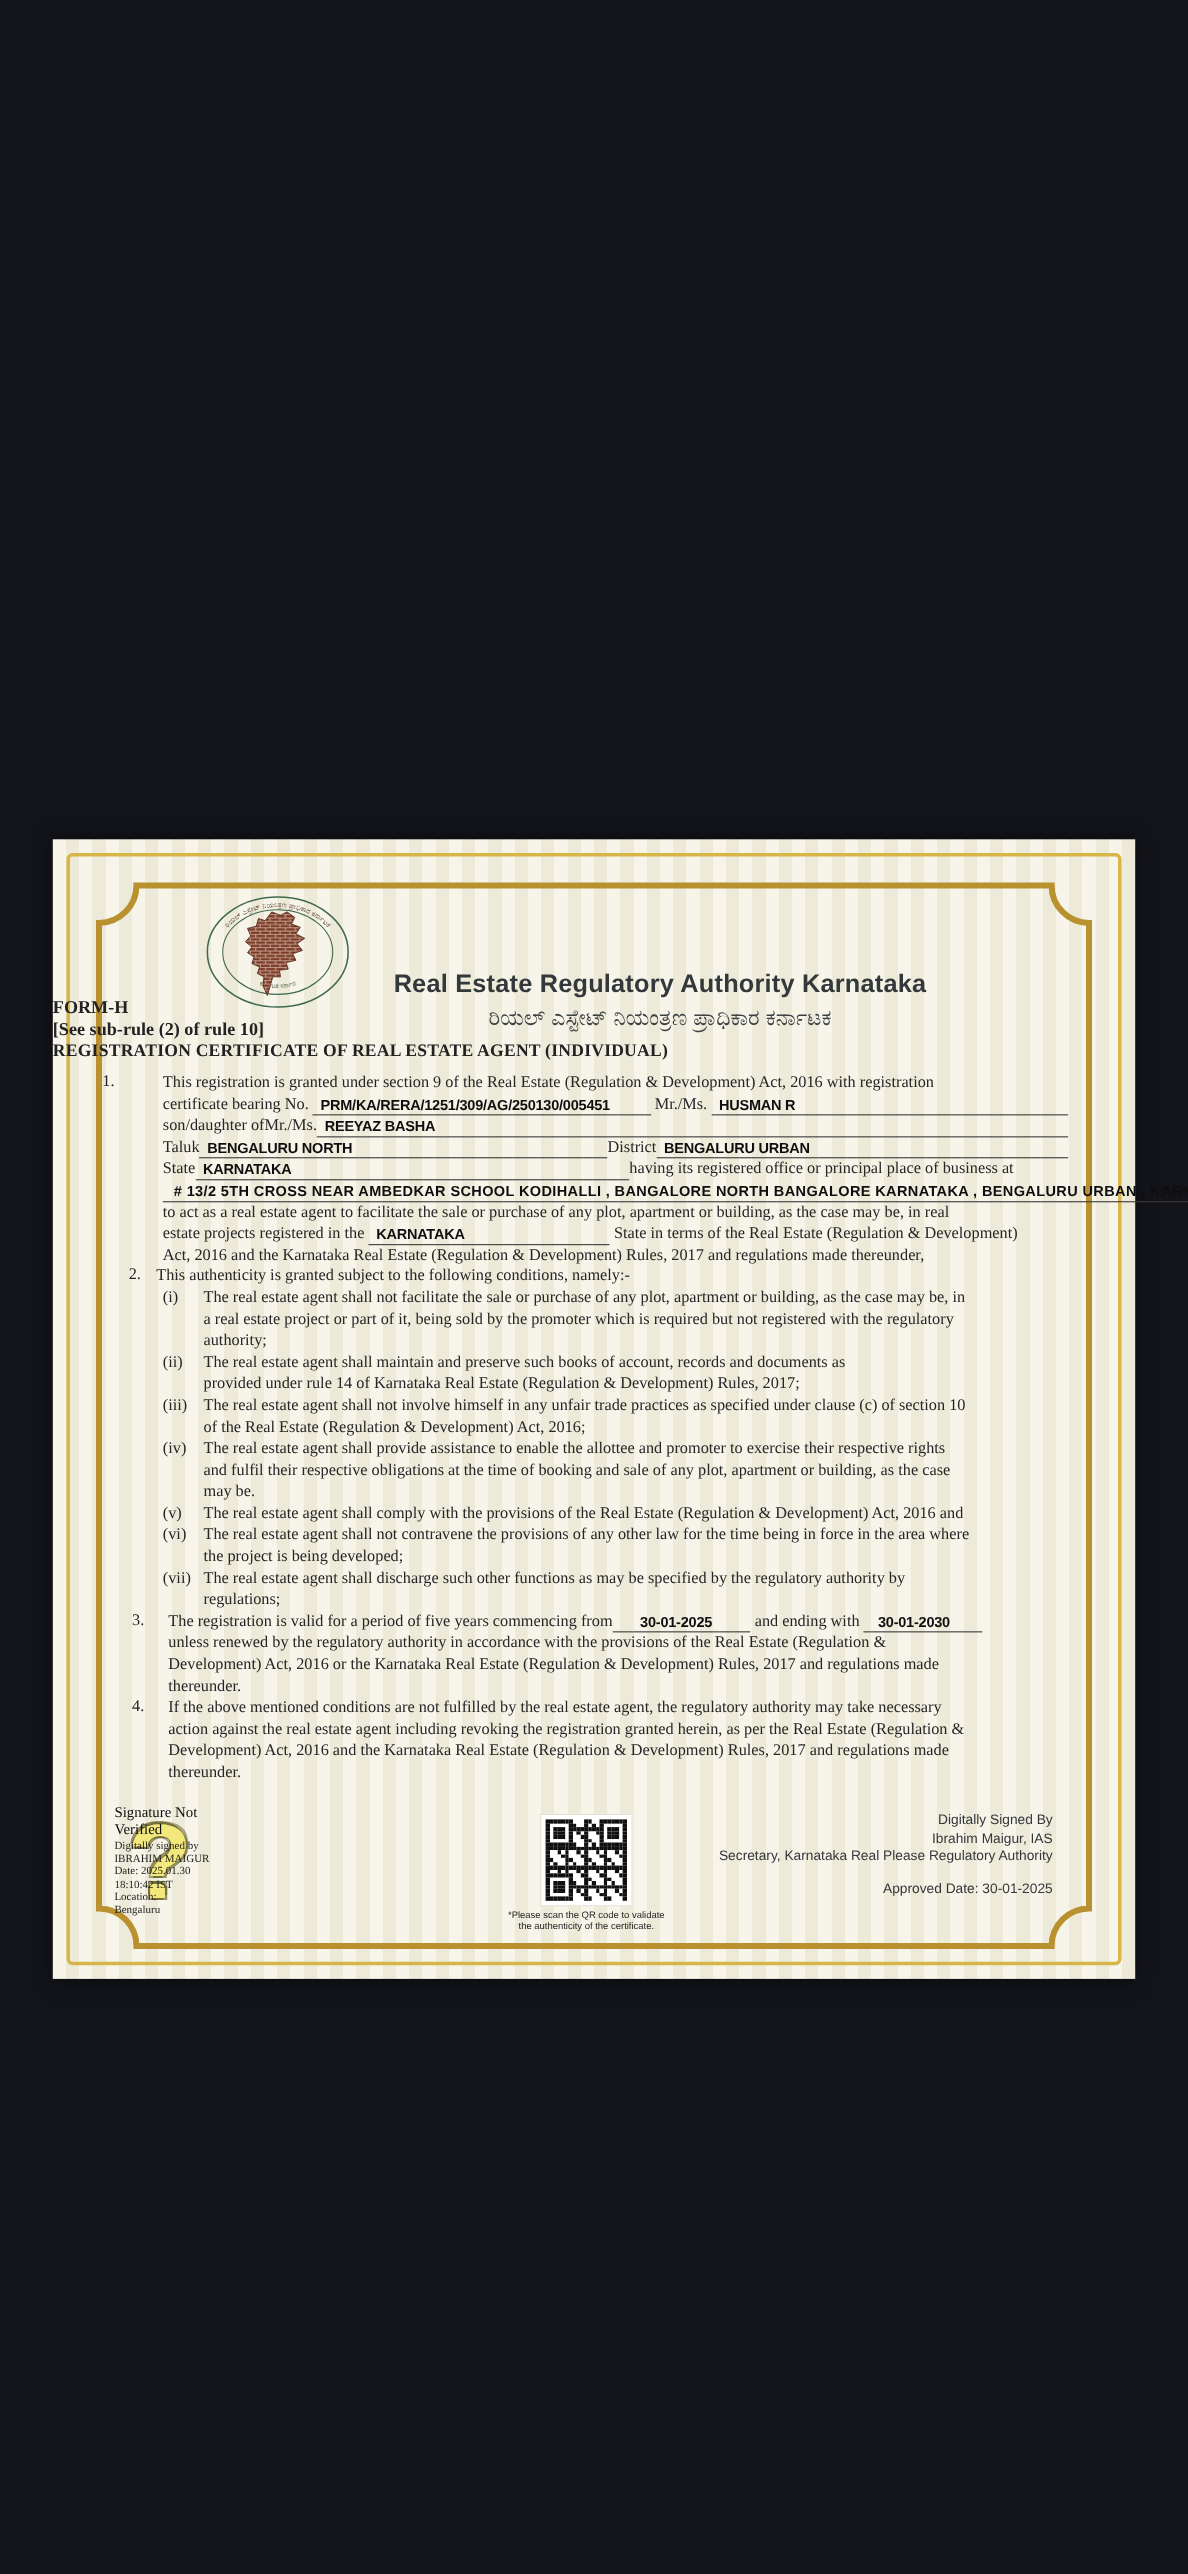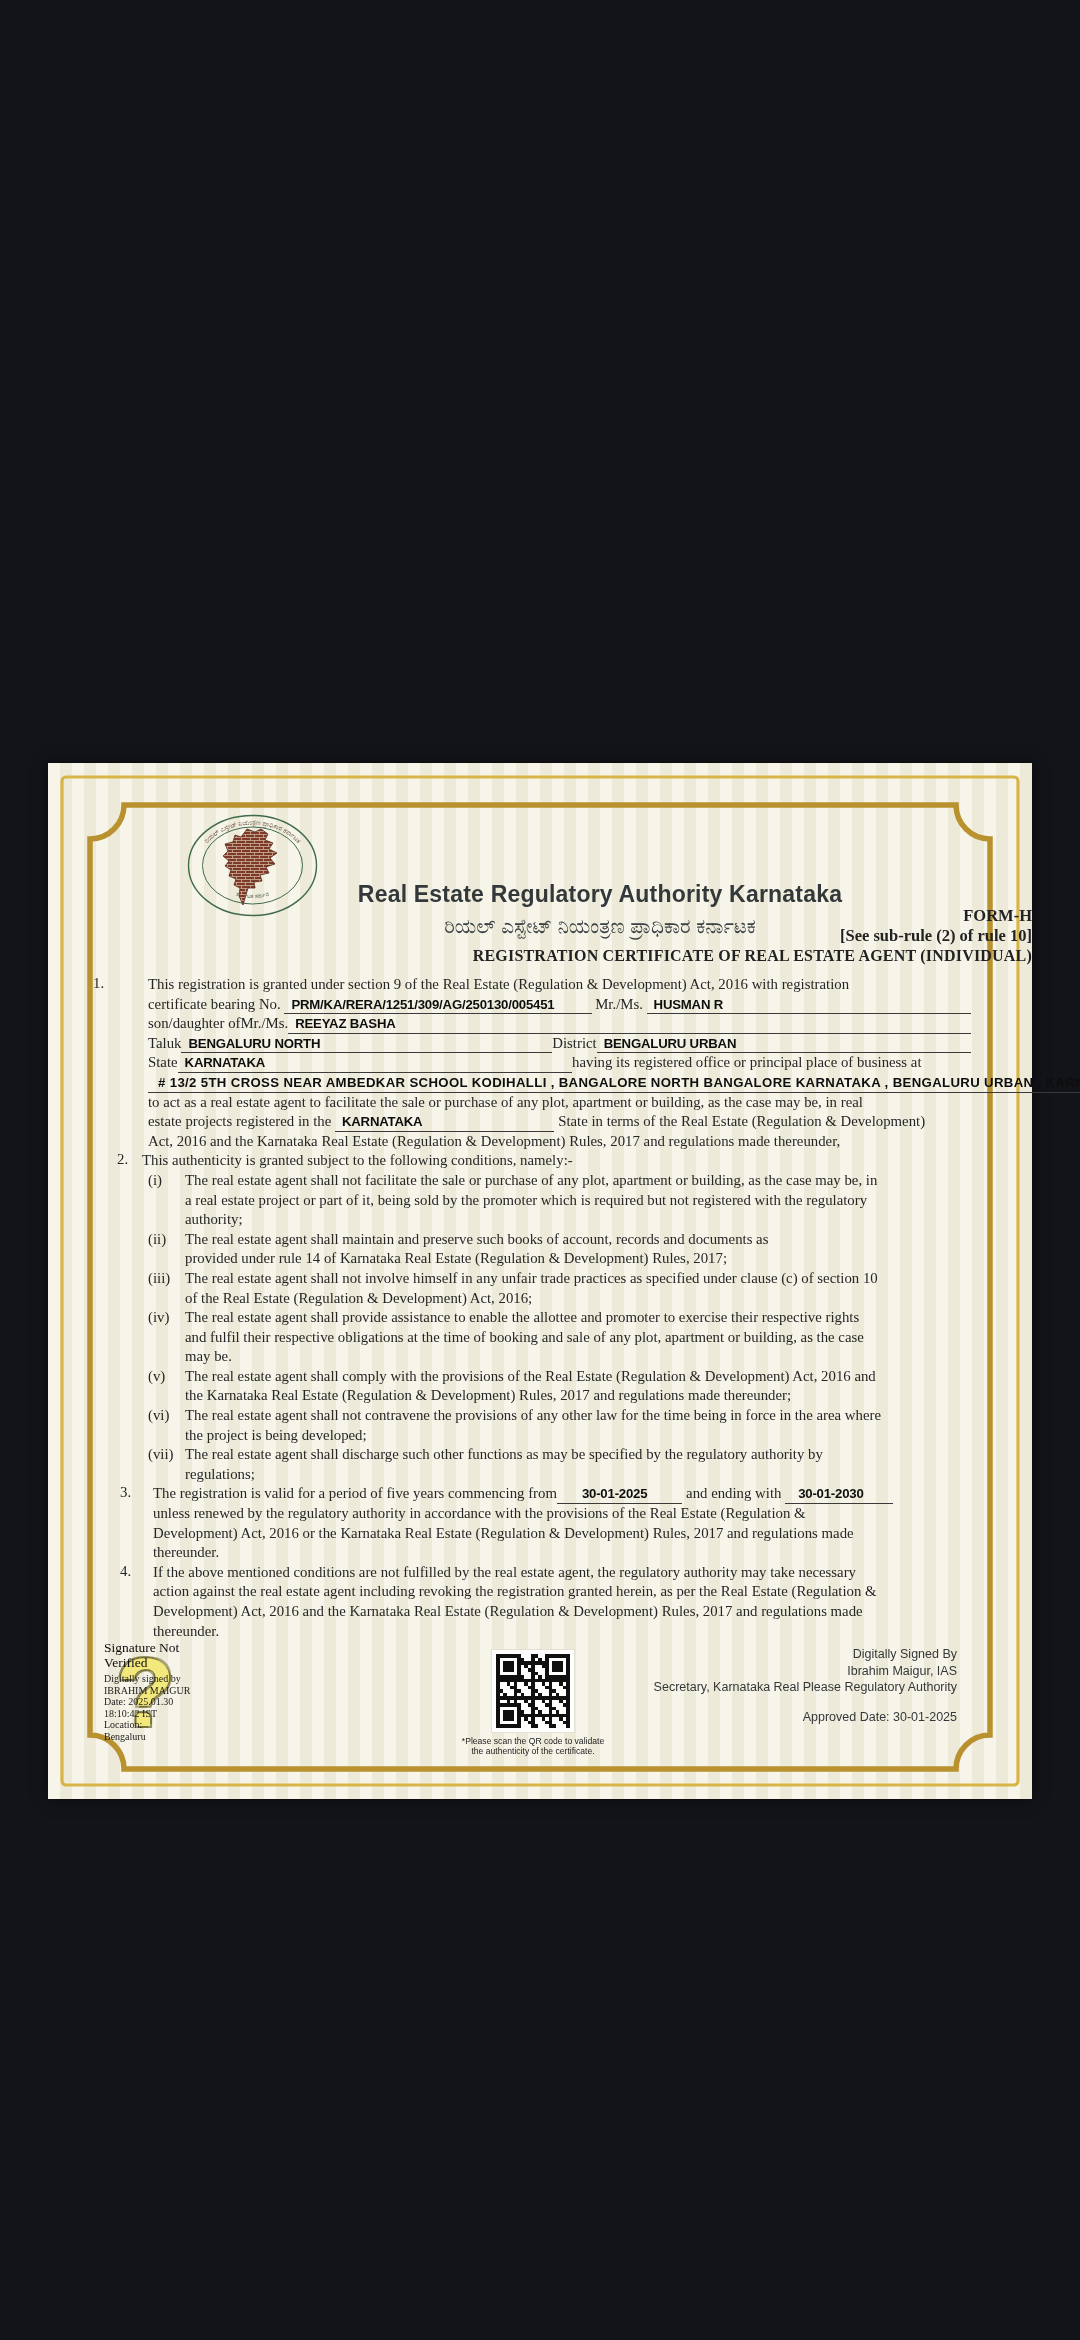--- a/index.html
+++ b/index.html
@@ -18,21 +18,21 @@
 
   
   .seal{position:absolute;left:137px;top:50px;width:135px;height:107px;}
 
   
   .header-text{position:absolute;left:160px;top:68px;width:784px;text-align:center;margin-top:48px;}
   .h-en{font-family:"Liberation Sans",sans-serif;font-weight:bold;font-size:23px;line-height:30px;
         color:var(--header_ink);letter-spacing:.2px;}
   .h-kn{font-family:"Liberation Sans",sans-serif;font-size:20px;line-height:30px;color:#3c4144;margin-top:2px;}
 
-  .form-block{position:absolute;left:0;top:143px;width:100%;text-align:right;
+  .form-block{position:absolute;left:0;top:143px;width:100%;text-align:left;
     font-weight:bold;font-size:16.5px;line-height:20px;color:#222;}
   .form-block .ttl{font-size:16px;letter-spacing:.2px;}
 
   
   .body{position:absolute;left:45px;top:212px;width:878px;color:var(--ink);
         font-size:14.8px;}
   .clause{display:flex;}
   .c-num{flex:0 0 55px;box-sizing:border-box;}
   .clause.c2 .c-num{flex:0 0 49px;padding-left:24px;}
   .clause.c3 .c-num,.clause.c4 .c-num{flex:0 0 60px;padding-left:27px;}
@@ -159,21 +159,20 @@
             <div class="sub-lines">
               <div class="bodyline">The real estate agent shall provide assistance to enable the allottee and promoter to exercise their respective rights</div>
               <div class="bodyline">and fulfil their respective obligations at the time of booking and sale of any plot, apartment or building, as the case</div>
               <div class="bodyline">may be.</div>
             </div>
           </div>
           <div class="sub">
             <span class="sub-mark">(v)</span>
             <div class="sub-lines">
               <div class="bodyline">The real estate agent shall comply with the provisions of the Real Estate (Regulation &amp; Development) Act, 2016 and</div>
-              <div class="bodyline">the Karnataka Real Estate (Regulation &amp; Development) Rules, 2017 and regulations made thereunder;</div>
             </div>
           </div>
           <div class="sub">
             <span class="sub-mark">(vi)</span>
             <div class="sub-lines">
               <div class="bodyline">The real estate agent shall not contravene the provisions of any other law for the time being in force in the area where</div>
               <div class="bodyline">the project is being developed;</div>
             </div>
           </div>
           <div class="sub">

